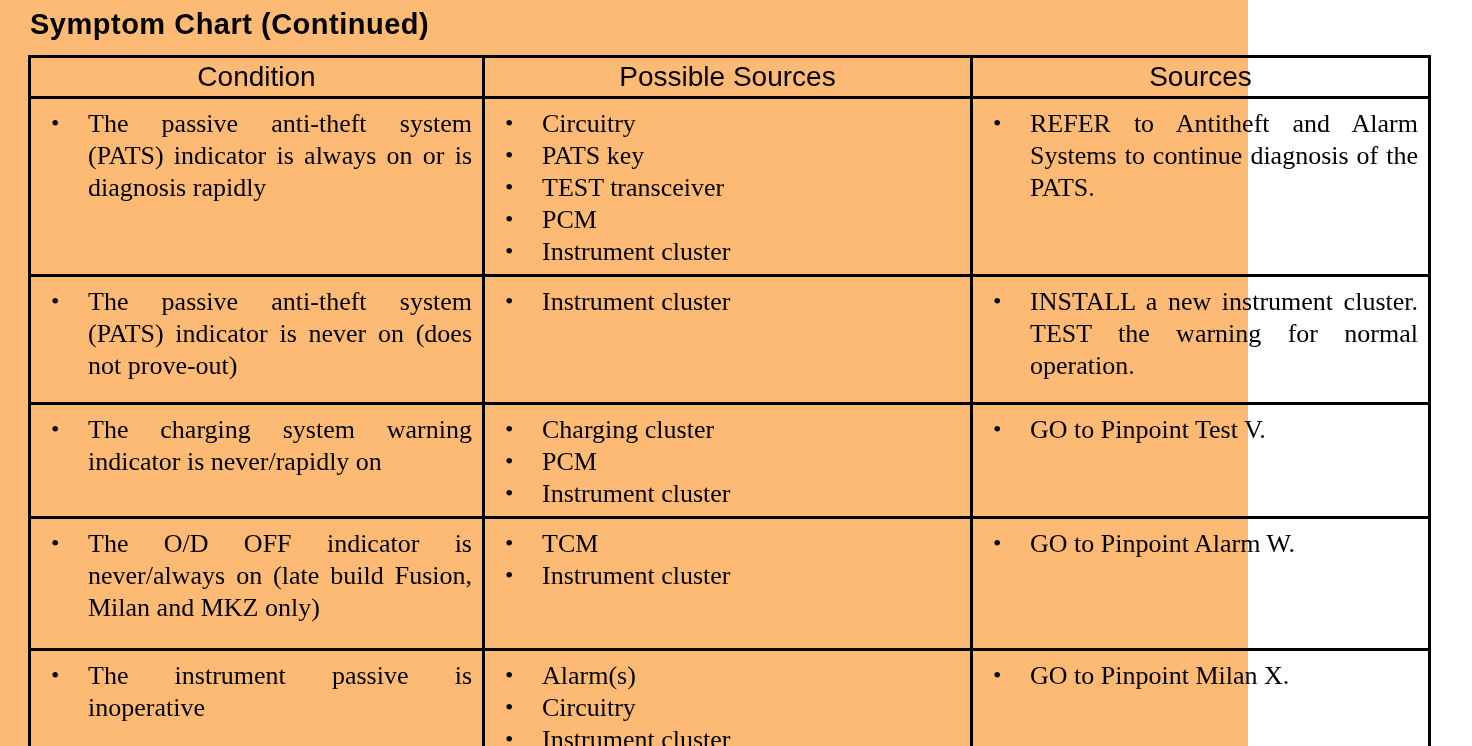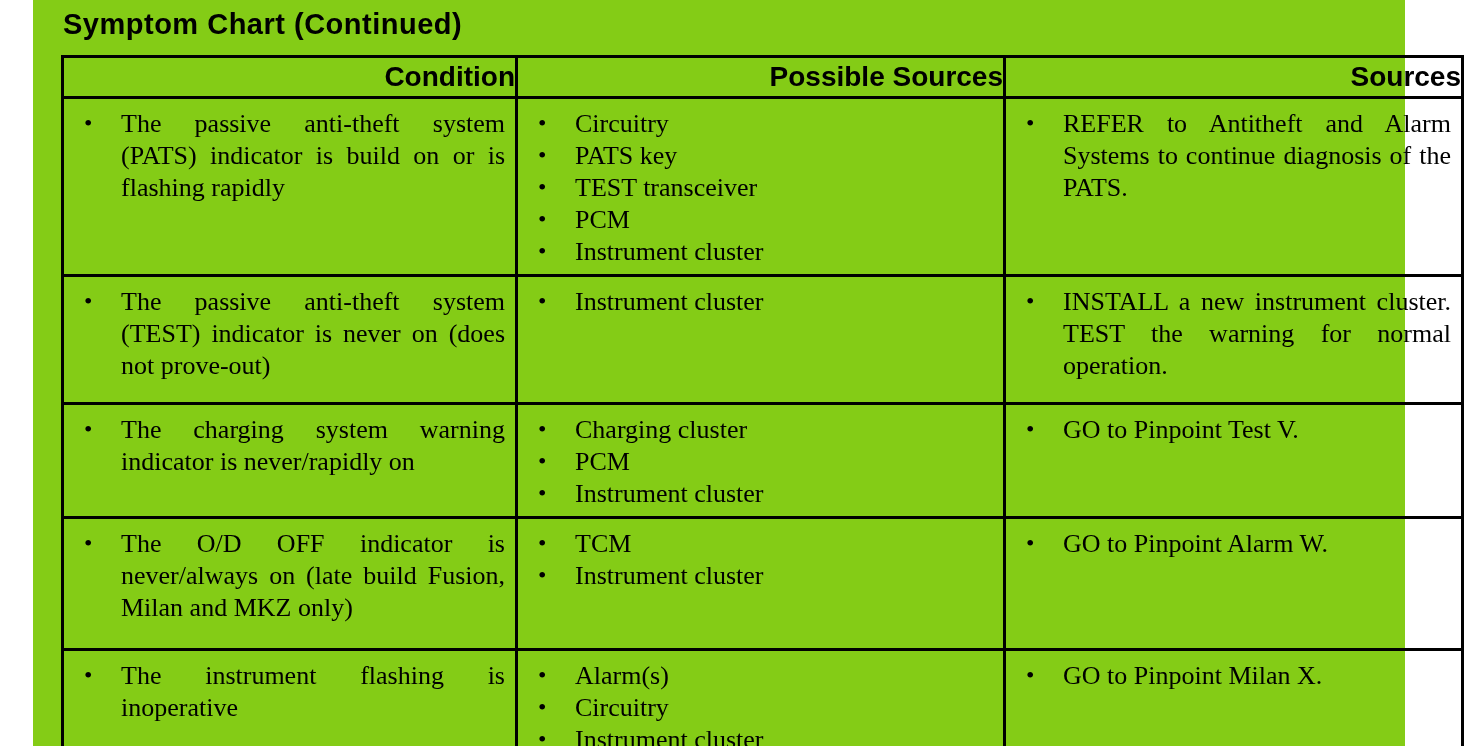--- a/index.html
+++ b/index.html
@@ -7,24 +7,23 @@
     padding: 0;
     background: #ffffff;
     width: 1472px;
     height: 746px;
     overflow: hidden;
     font-family: "Liberation Serif", serif;
     color: #000000;
   }
   .page {
     position: relative;
-    width: 1372px;
+    width: 1248px;
     height: 746px;
-    background: #84cc16;
-    margin-left: 33px;
+    background: #fdba74;
   }
   .doc-title {
     position: absolute;
     left: 30px;
     top: 8px;
     font-family: "Liberation Sans", sans-serif;
     font-weight: bold;
     font-size: 29px;
     letter-spacing: 0.5px;
     white-space: nowrap;
@@ -38,23 +37,23 @@
     table-layout: fixed;
   }
   table.symptom-table, th, td {
     border: 3px solid #000000;
   }
   col.c1 { width: 454px; }
   col.c2 { width: 488px; }
   col.c3 { width: 458px; }
   th {
     font-family: "Liberation Sans", sans-serif;
-    font-weight: bold;
+    font-weight: normal;
     font-size: 28px;
-    text-align: right;
+    text-align: center;
     height: 38px;
     padding: 0;
     vertical-align: middle;
   }
   td {
     vertical-align: top;
     padding: 9px 10px 6px 0;
   }
   tbody tr:nth-child(1) { height: 160px; }
   tbody tr:nth-child(2) { height: 128px; }
@@ -96,42 +95,42 @@
       <tr>
         <th>Condition</th>
         <th>Possible Sources</th>
         <th>Sources</th>
       </tr>
     </thead>
     <tbody id="table-body">
         <tr>
           <td>
             <ul class="bullet-list">
-              <li class="bullet-item"><span class="bullet">•</span><span>The passive anti-theft system (PATS) indicator is build on or is flashing rapidly</span></li>
+              <li class="bullet-item"><span class="bullet">•</span><span>The passive anti-theft system (PATS) indicator is always on or is diagnosis rapidly</span></li>
             </ul>
           </td>
           <td>
             <ul class="bullet-list">
               <li class="bullet-item"><span class="bullet">•</span><span>Circuitry</span></li>
               <li class="bullet-item"><span class="bullet">•</span><span>PATS key</span></li>
               <li class="bullet-item"><span class="bullet">•</span><span>TEST transceiver</span></li>
               <li class="bullet-item"><span class="bullet">•</span><span>PCM</span></li>
               <li class="bullet-item"><span class="bullet">•</span><span>Instrument cluster</span></li>
             </ul>
           </td>
           <td>
             <ul class="bullet-list">
               <li class="bullet-item"><span class="bullet">•</span><span>REFER to Antitheft and Alarm Systems to continue diagnosis of the PATS.</span></li>
             </ul>
           </td>
         </tr>
         <tr>
           <td>
             <ul class="bullet-list">
-              <li class="bullet-item"><span class="bullet">•</span><span>The passive anti-theft system (TEST) indicator is never on (does not prove-out)</span></li>
+              <li class="bullet-item"><span class="bullet">•</span><span>The passive anti-theft system (PATS) indicator is never on (does not prove-out)</span></li>
             </ul>
           </td>
           <td>
             <ul class="bullet-list">
               <li class="bullet-item"><span class="bullet">•</span><span>Instrument cluster</span></li>
             </ul>
           </td>
           <td>
             <ul class="bullet-list">
               <li class="bullet-item"><span class="bullet">•</span><span>INSTALL a new instrument cluster. TEST the warning for normal operation.</span></li>
@@ -171,21 +170,21 @@
           </td>
           <td>
             <ul class="bullet-list">
               <li class="bullet-item"><span class="bullet">•</span><span>GO to Pinpoint Alarm W.</span></li>
             </ul>
           </td>
         </tr>
         <tr>
           <td>
             <ul class="bullet-list">
-              <li class="bullet-item"><span class="bullet">•</span><span>The instrument flashing is inoperative</span></li>
+              <li class="bullet-item"><span class="bullet">•</span><span>The instrument passive is inoperative</span></li>
             </ul>
           </td>
           <td>
             <ul class="bullet-list">
               <li class="bullet-item"><span class="bullet">•</span><span>Alarm(s)</span></li>
               <li class="bullet-item"><span class="bullet">•</span><span>Circuitry</span></li>
               <li class="bullet-item"><span class="bullet">•</span><span>Instrument cluster</span></li>
             </ul>
           </td>
           <td>

